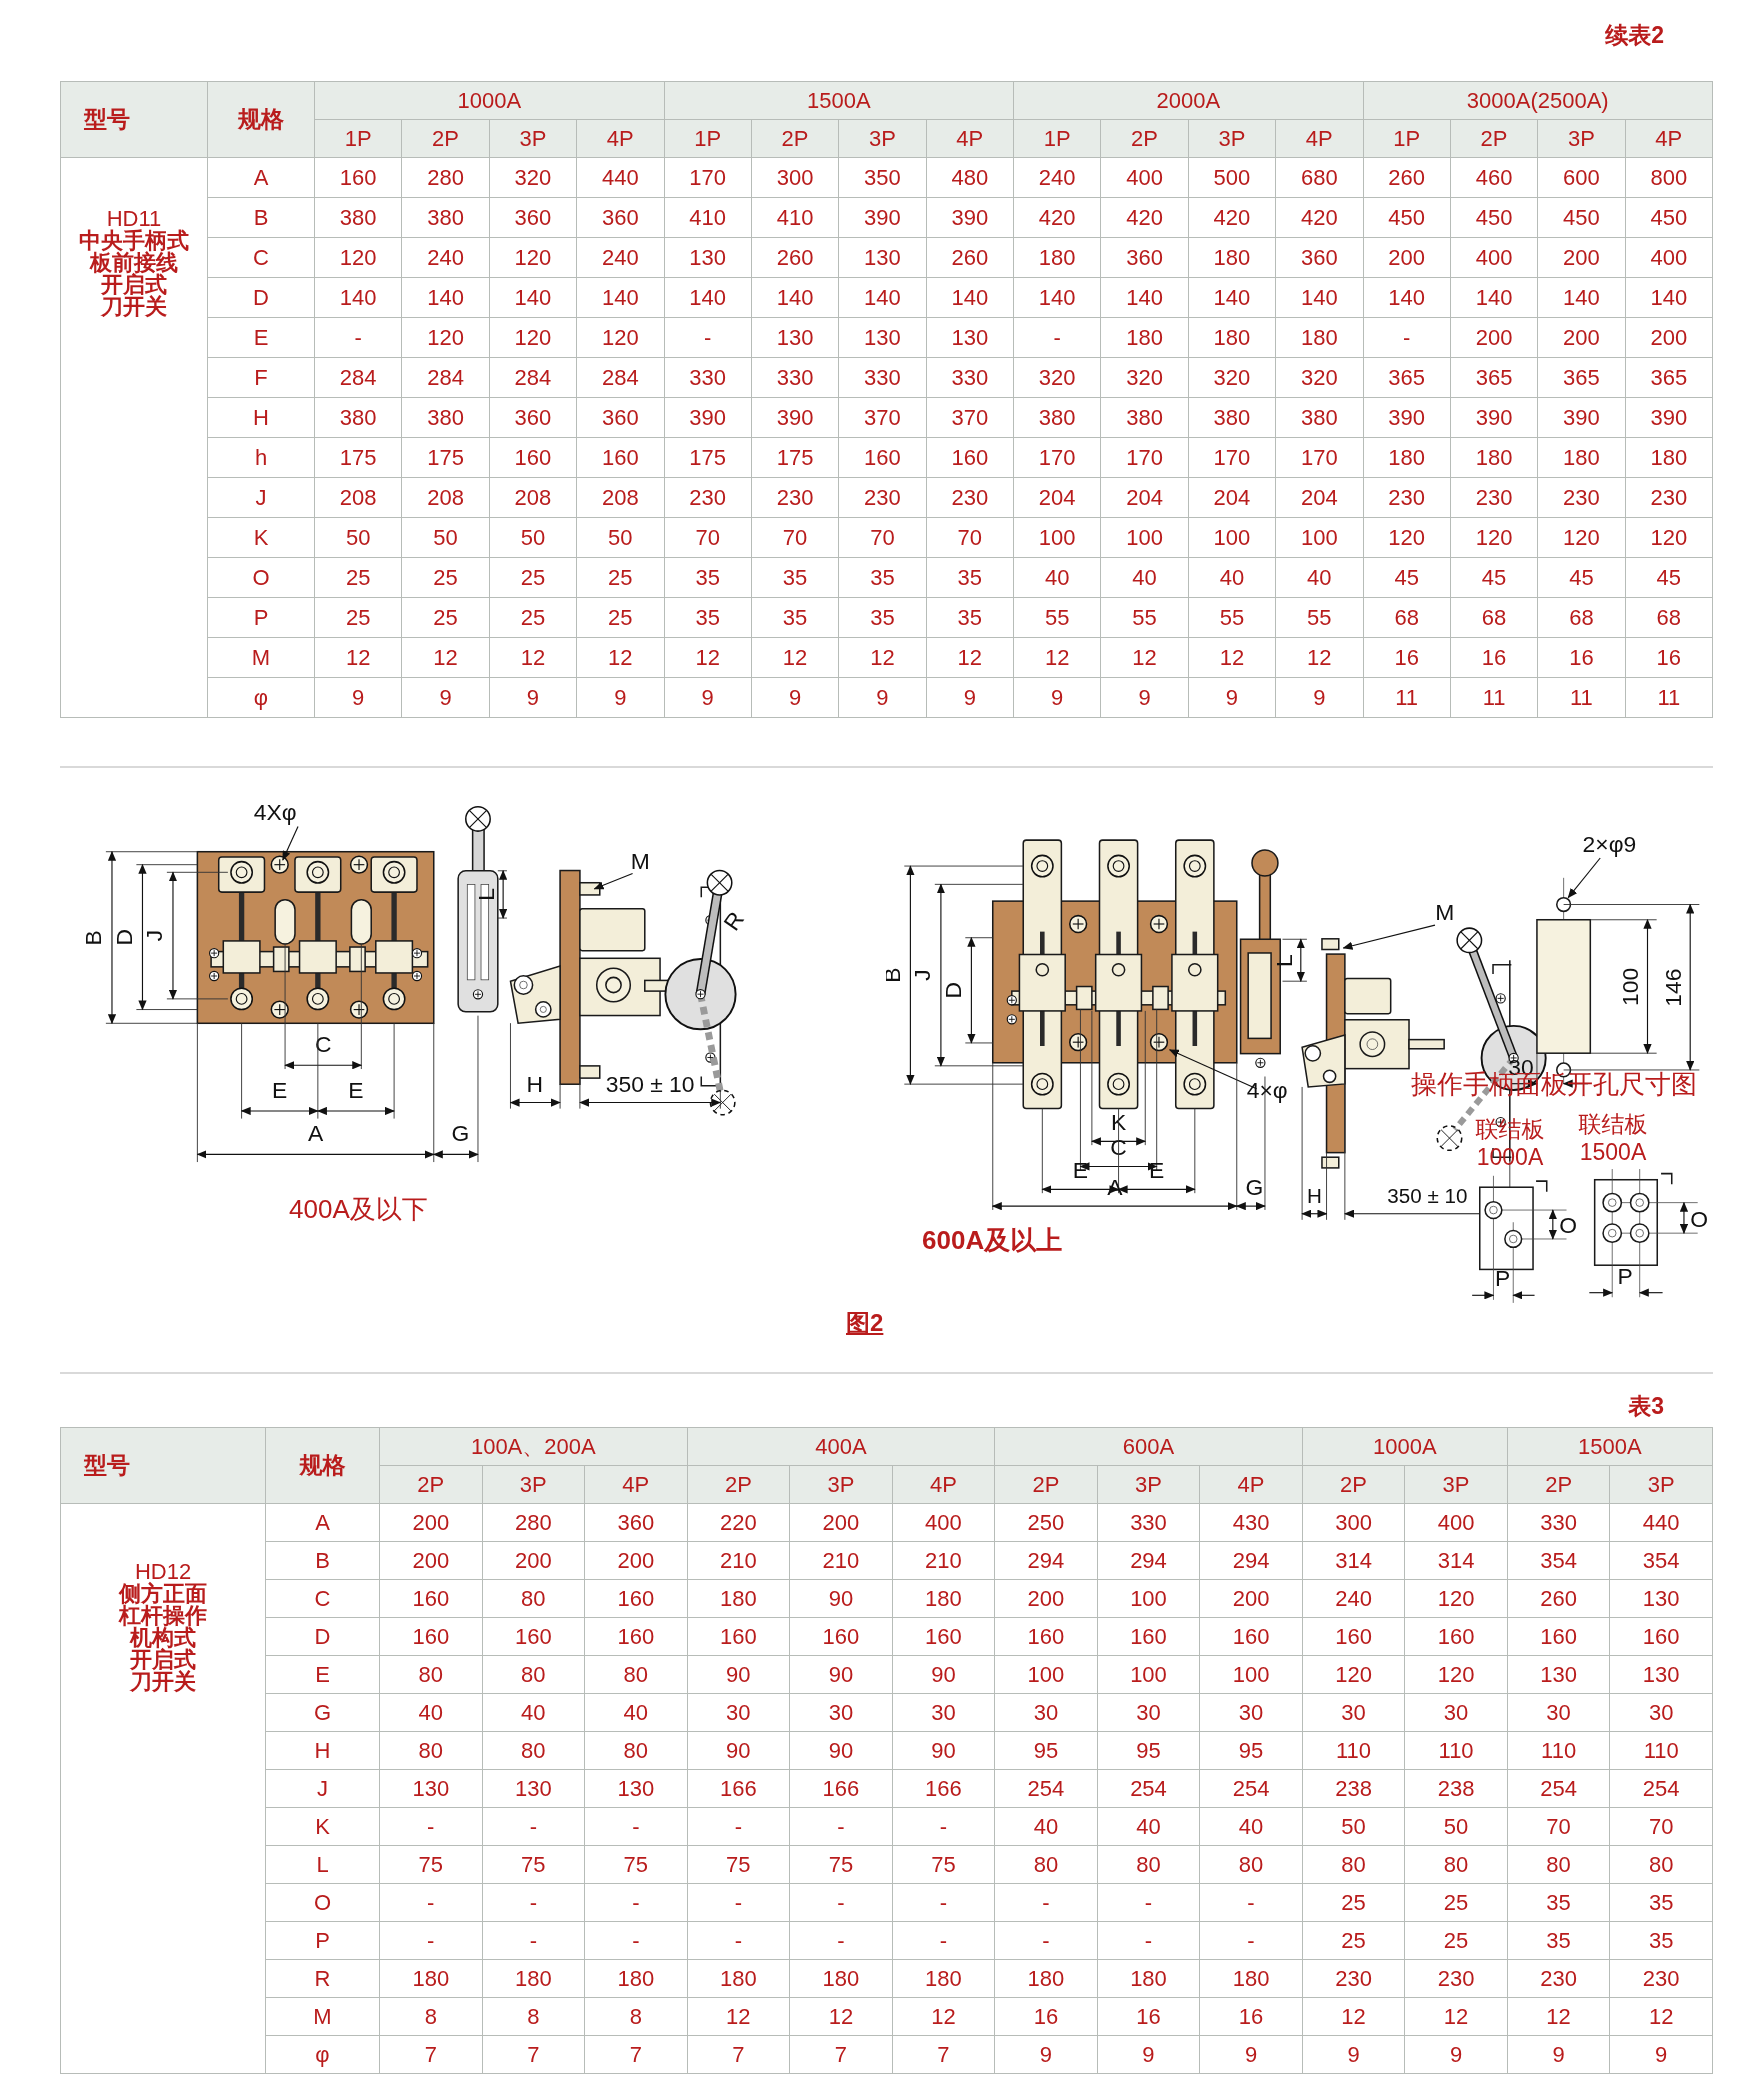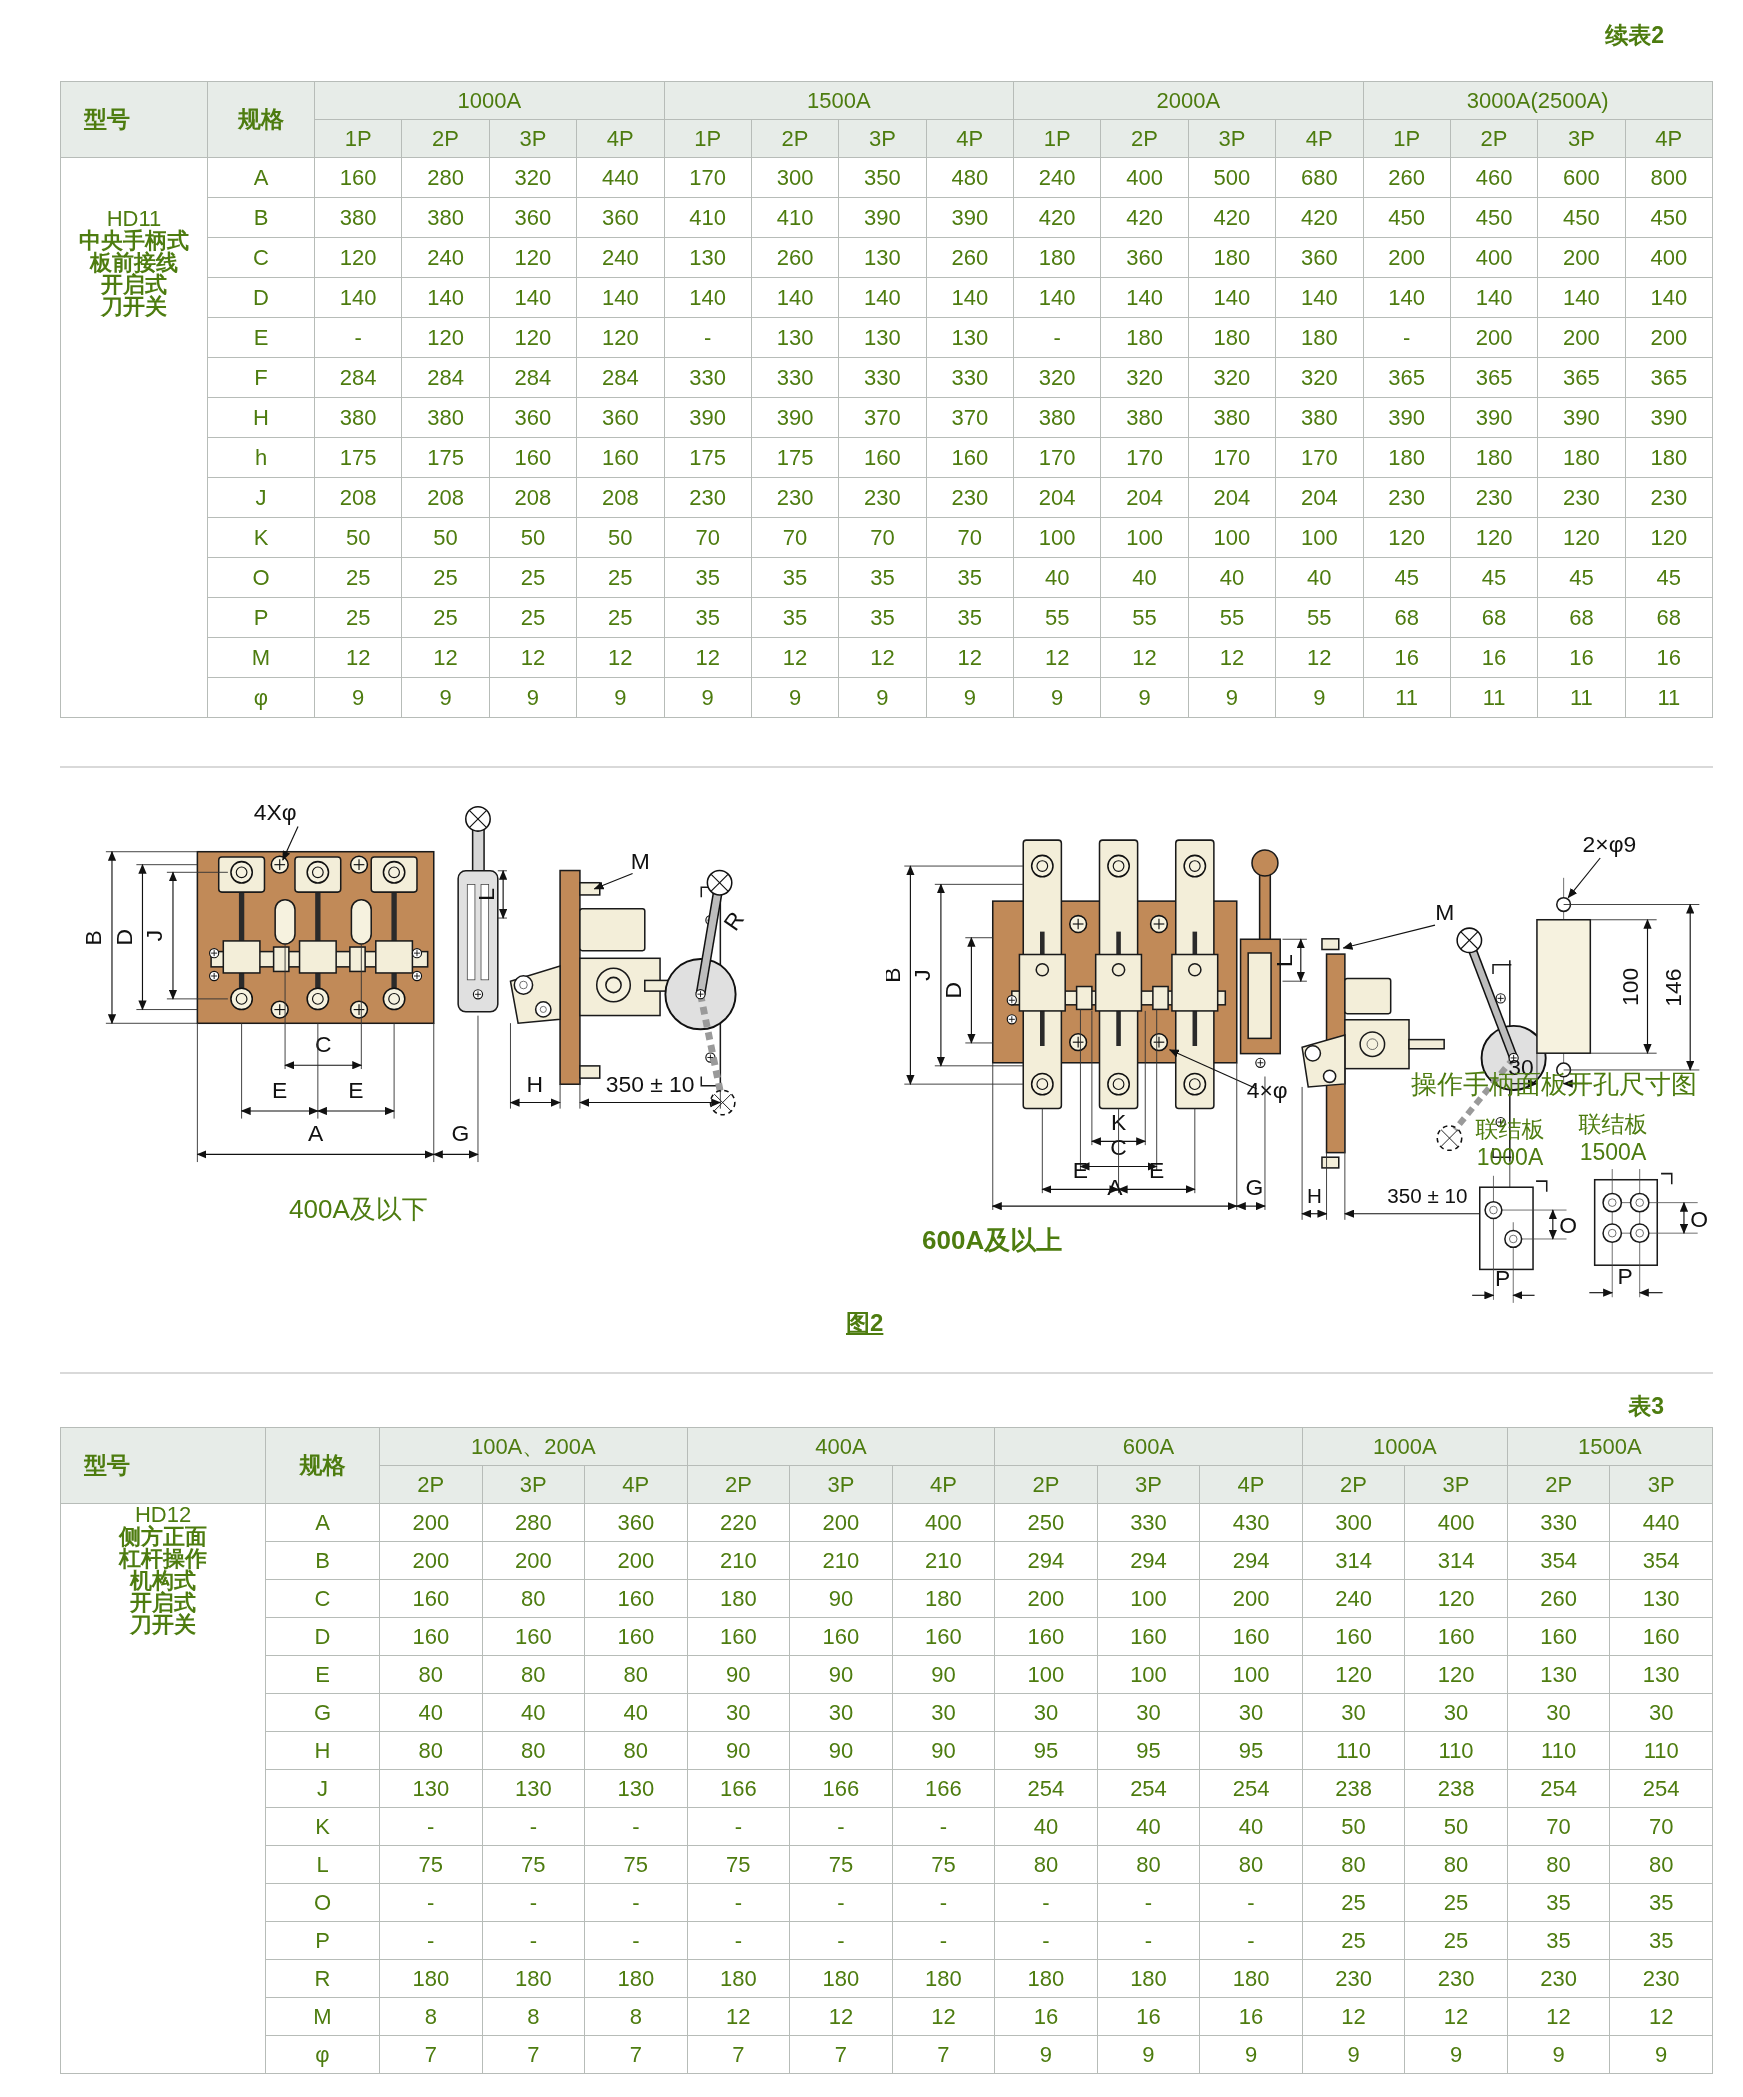--- a/index.html
+++ b/index.html
@@ -1,30 +1,30 @@
 <!DOCTYPE html>
 <html style="font-size:12.2px"><head>
 <meta charset="utf-8">
 <style>
   html,body{margin:0;padding:0;background:#ffffff;}
   .page{position:relative;width:1743px;height:2097px;background:#fff;overflow:hidden;
-        font-family:"Liberation Sans","DejaVu Sans",sans-serif;color:#4d7c0f;}
+        font-family:"Liberation Sans","DejaVu Sans",sans-serif;color:#b91c1c;}
   .corner-label{position:absolute;font-size:23px;font-weight:700;}
   .tbl-wrap{position:absolute;left:60px;width:1309px;}
   table.dim{border-collapse:collapse;table-layout:fixed;width:1653px;}
   table.dim th,table.dim td{border:0.8px solid #b7bcb8;text-align:center;padding:0;line-height:1;}
   table.dim thead th{background:#e7ece8;height:37px;font-weight:400;font-size:22px;}
   table.dim thead th.mh{font-weight:700;font-size:23px;}
   table.dim thead th.mh-model{text-align:left;padding-left:23px;}
   table.dim td{font-size:22px;background:#fff;}
   #t2 td{height:39px;}
   #t3 td{height:37px;}
   td.model-cell{vertical-align:top;text-align:left;padding-left:6.1px;font-size:23px;line-height:43px;font-weight:700;}
   #t2 td.model-cell{padding-top:50px;}
-  #t3 td.model-cell{}
+  #t3 td.model-cell{padding-top:57px;}
   td.model-cell .model-code{font-weight:400;}
   td.spec-cell{font-size:23px;}
   .section-heading{position:absolute;left:64px;top:716px;display:flex;align-items:center;gap:12.2px;
                    font-size:26px;font-weight:700;}
   .bullet{width:24.4px;height:24.4px;border-radius:50%;background:#f2b5e0;position:relative;flex:0 0 auto;}
   .bullet::before,.bullet::after{content:"";position:absolute;background:#fff;left:50%;top:50%;transform:translate(-50%,-50%);}
   .bullet::before{width:13.7px;height:3.8px;}
   .bullet::after{width:3.8px;height:13.7px;}
   .rule{position:absolute;left:60px;width:1653px;height:1.5px;background:#d9d9d9;}
   .figure{position:absolute;left:60px;top:771px;width:1653px;height:588px;}

